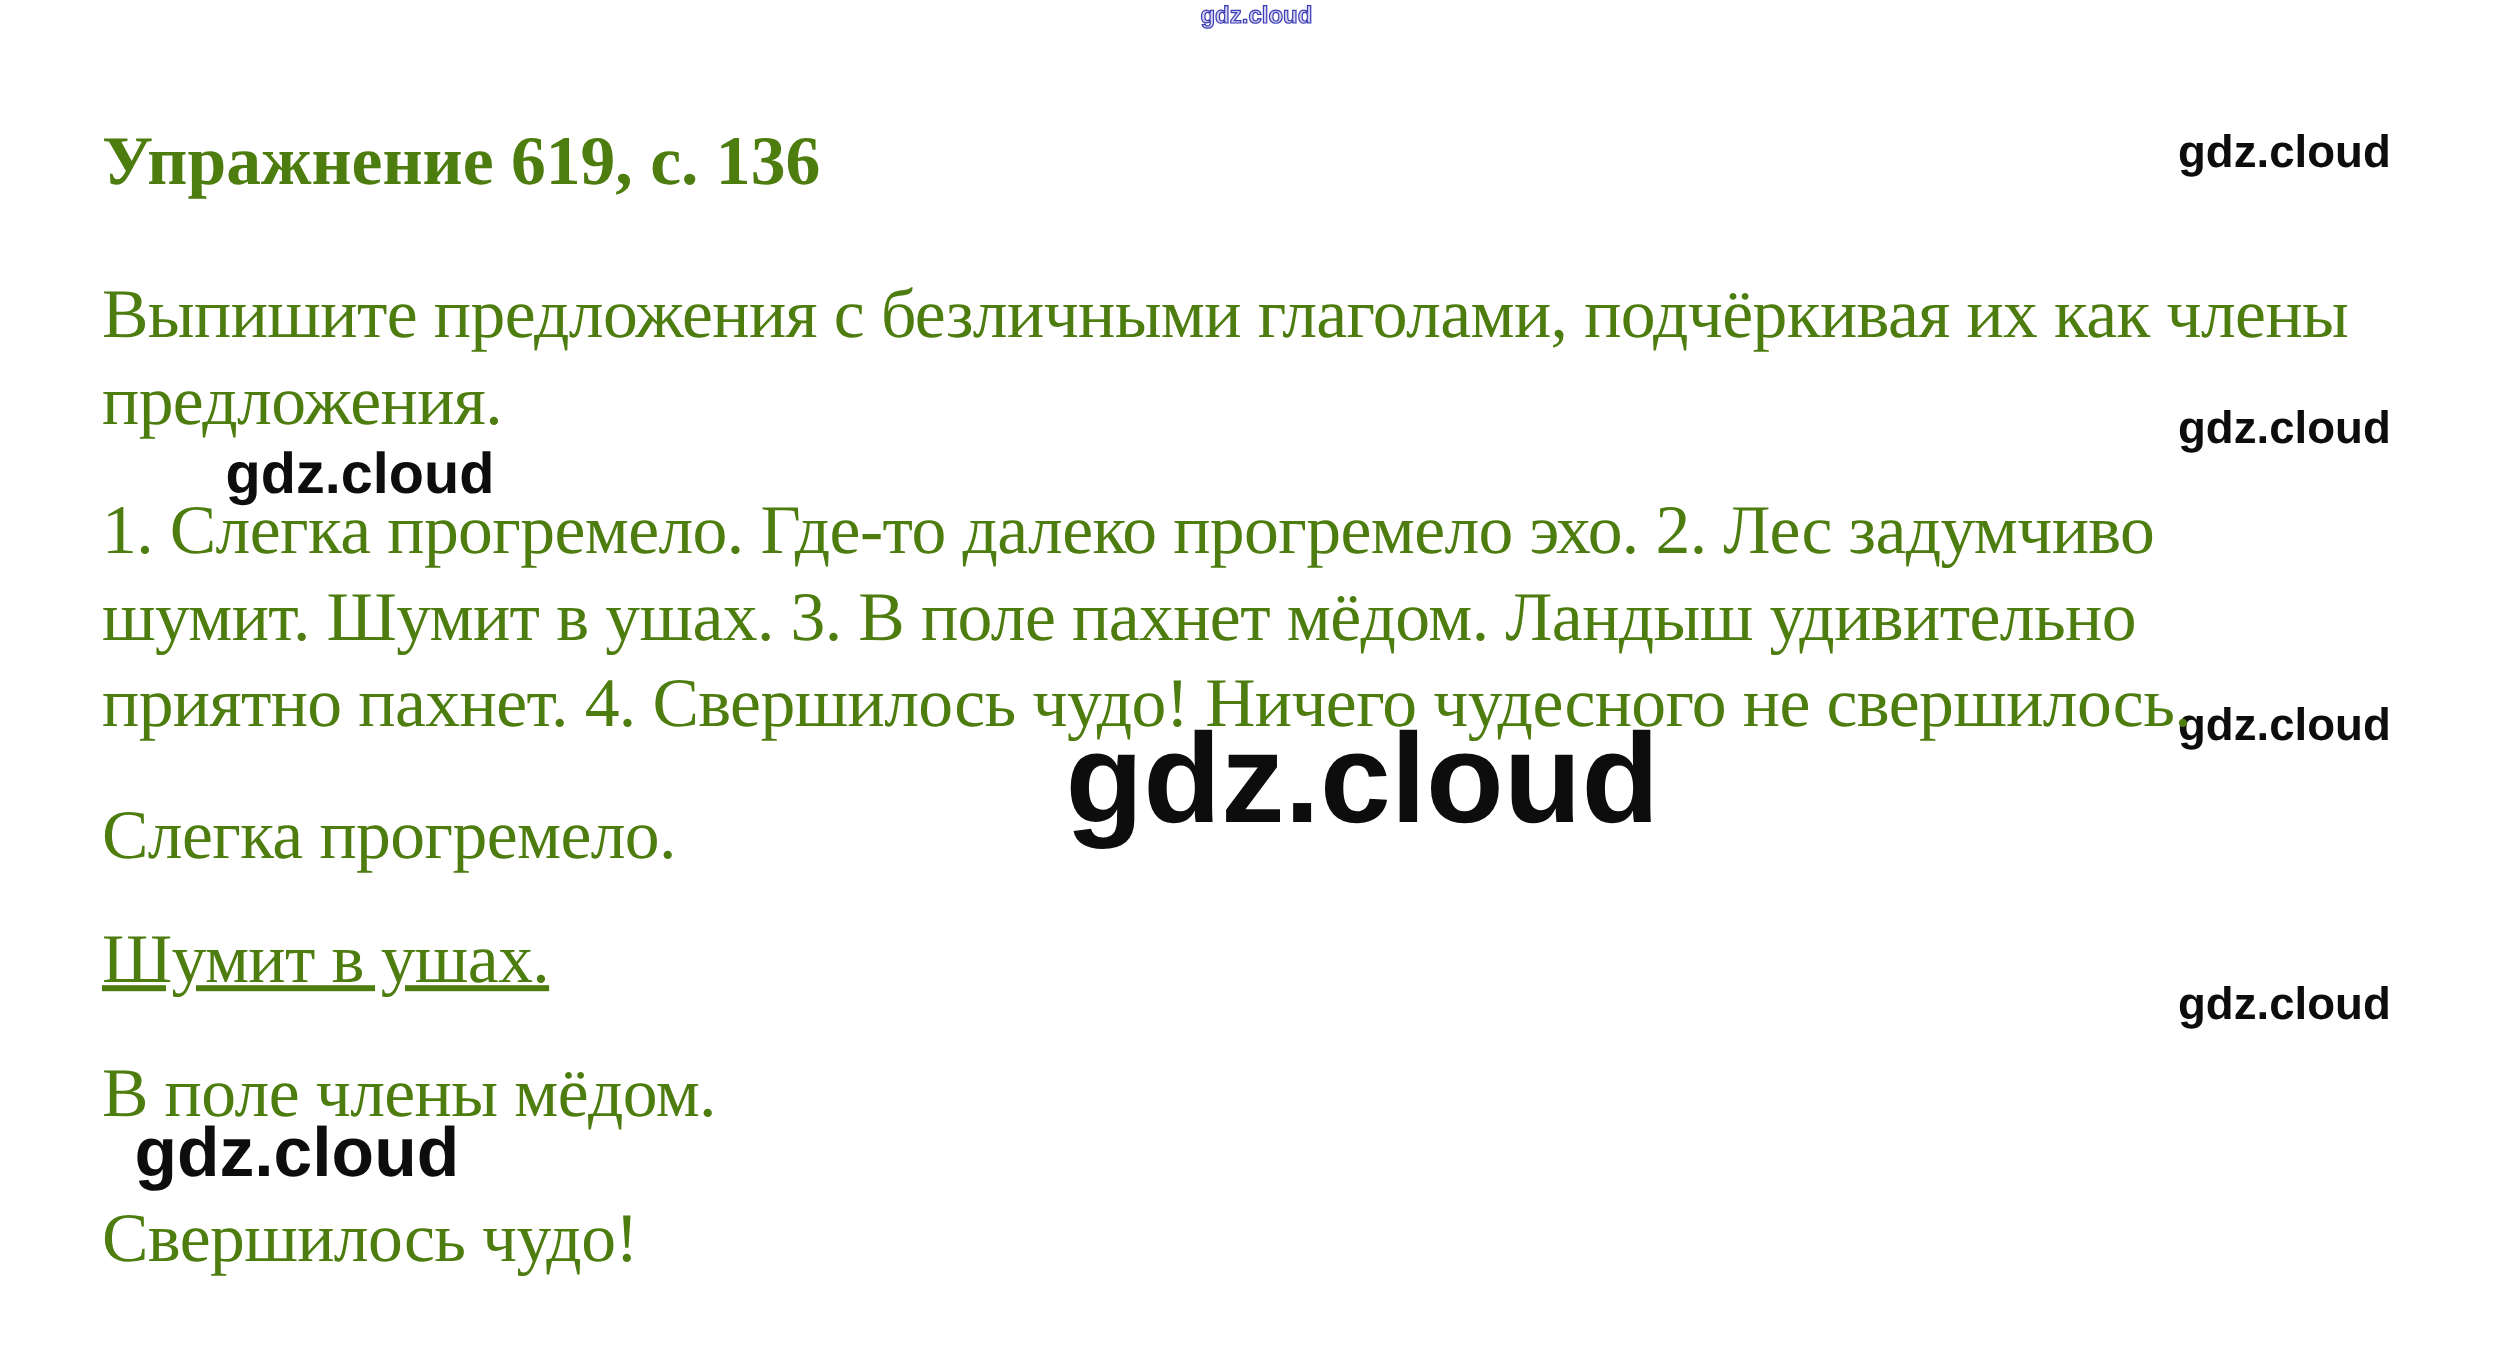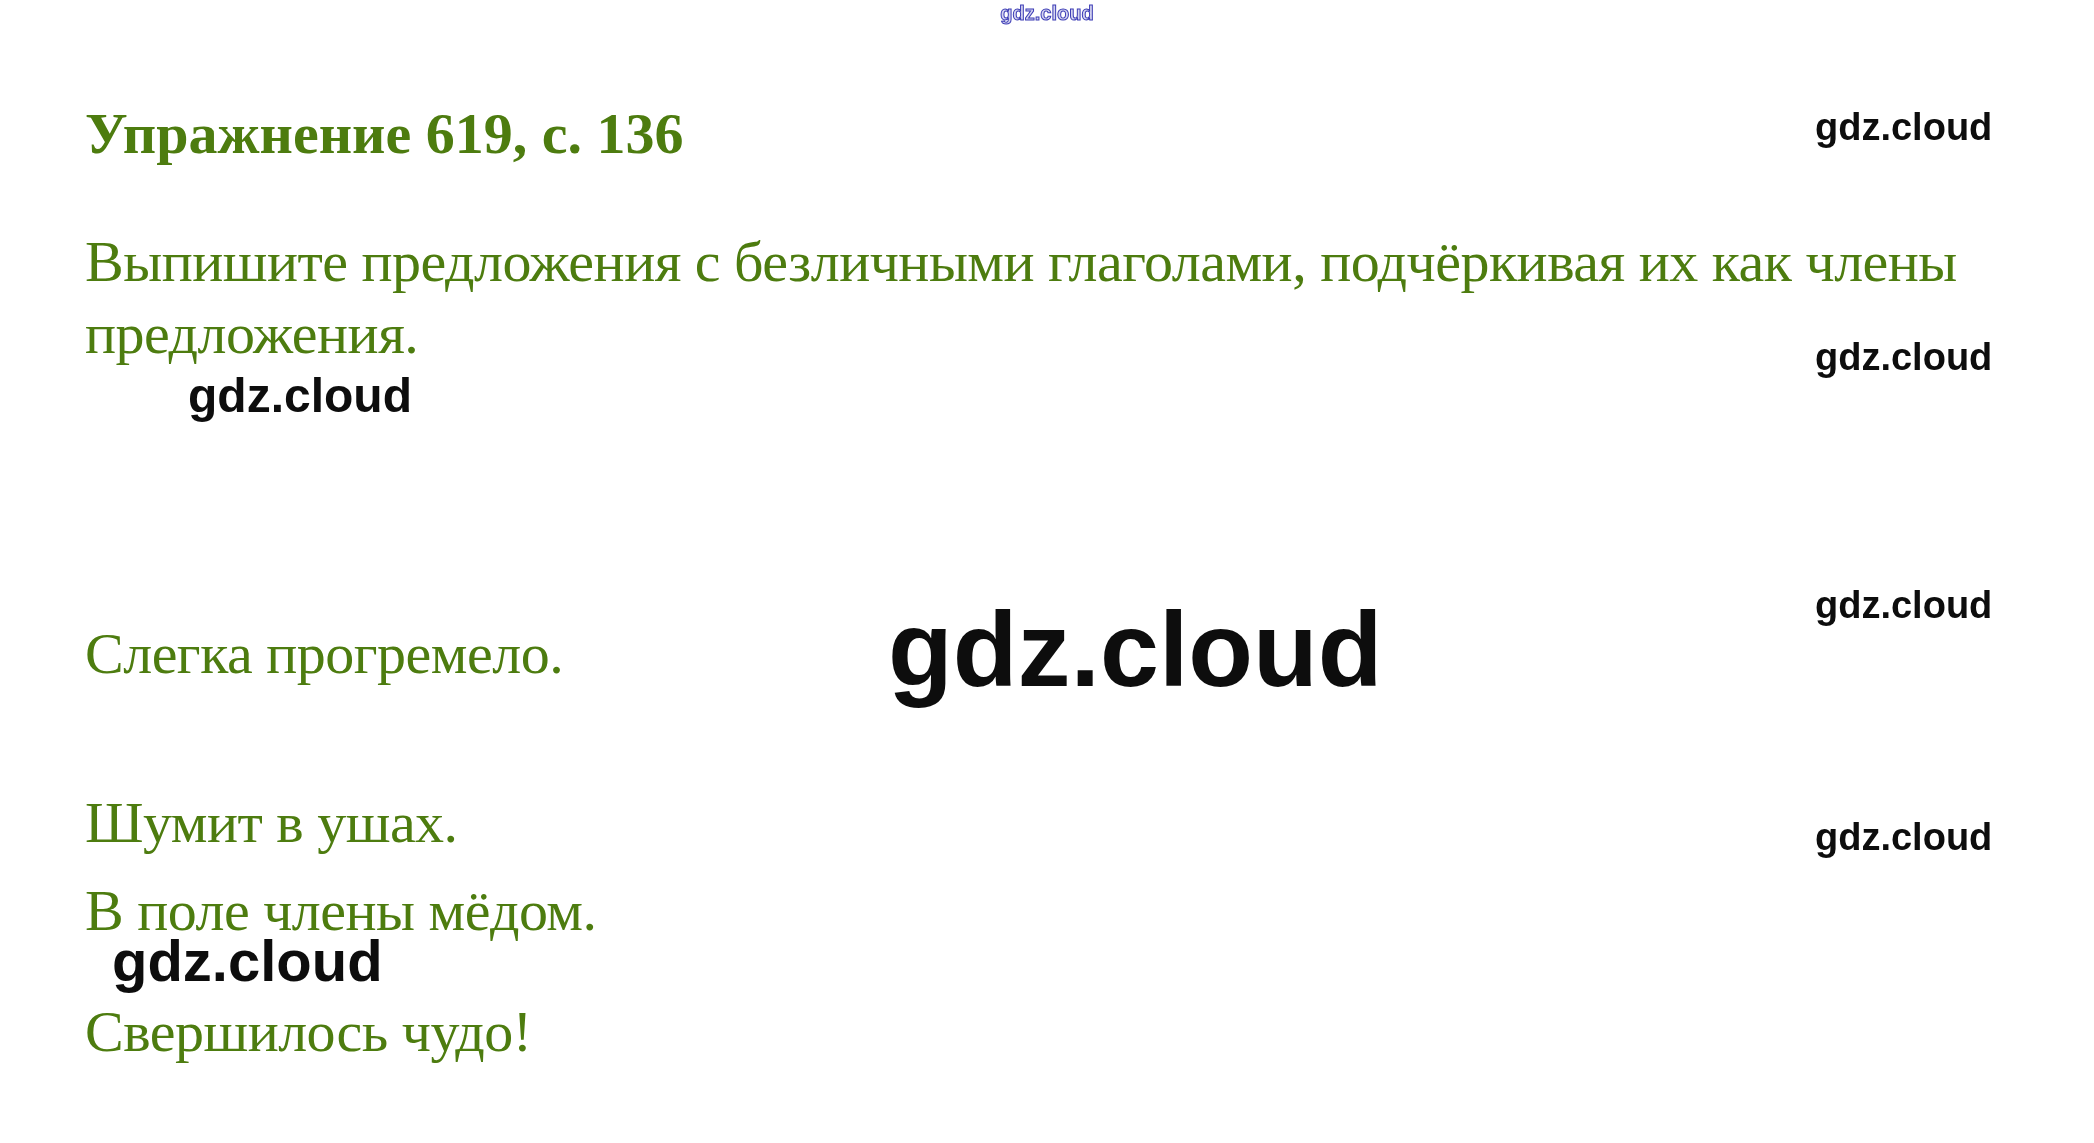--- a/index.html
+++ b/index.html
@@ -25,22 +25,22 @@
     white-space: nowrap;
   }
   .serif .line { display: block; }
   .doc-title {
     top: 98px;
     font-weight: bold;
     letter-spacing: 0px;
   }
   .task-block   { top: 226px; }
   .source-block { top: 406px; }
-  .answer-1 { top: 618px; }
-  .answer-2 { top: 787px; }
+  .answer-1 { top: 660px; }
+  .answer-2 { top: 763px; text-decoration: underline; }
   .answer-3 { top: 875px; }
   .answer-4 { top: 996px; }
 
   .wm {
     position: absolute;
     font-family: "Liberation Sans", sans-serif;
     font-weight: 600;
     color: #0d0d0d;
     line-height: 1;
     white-space: nowrap;
@@ -76,19 +76,24 @@
   <div class="wm wm-center">gdz.cloud</div>
   <div class="wm wm-left-2">gdz.cloud</div>
 
   <div class="serif doc-title">Упражнение 619, с. 136</div>
 
   <div class="serif task-block">
     <span class="line">Выпишите предложения с безличными глаголами, подчёркивая их как члены</span>
     <span class="line">предложения.</span>
   </div>
 
+  <div class="serif source-block">
+    <span class="line">1. Слегка прогремело. Где-то далеко прогремело эхо. 2. Лес задумчиво</span>
+    <span class="line">шумит. Шумит в ушах. 3. В поле пахнет мёдом. Ландыш удивительно</span>
+    <span class="line">приятно пахнет. 4. Свершилось чудо! Ничего чудесного не свершилось.</span>
+  </div>
 
   <div class="serif answer-1">Слегка прогремело.</div>
   <div class="serif answer-2">Шумит в ушах.</div>
   <div class="serif answer-3">В поле члены мёдом.</div>
   <div class="serif answer-4">Свершилось чудо!</div>
 
 </div>
 
 </body></html>

